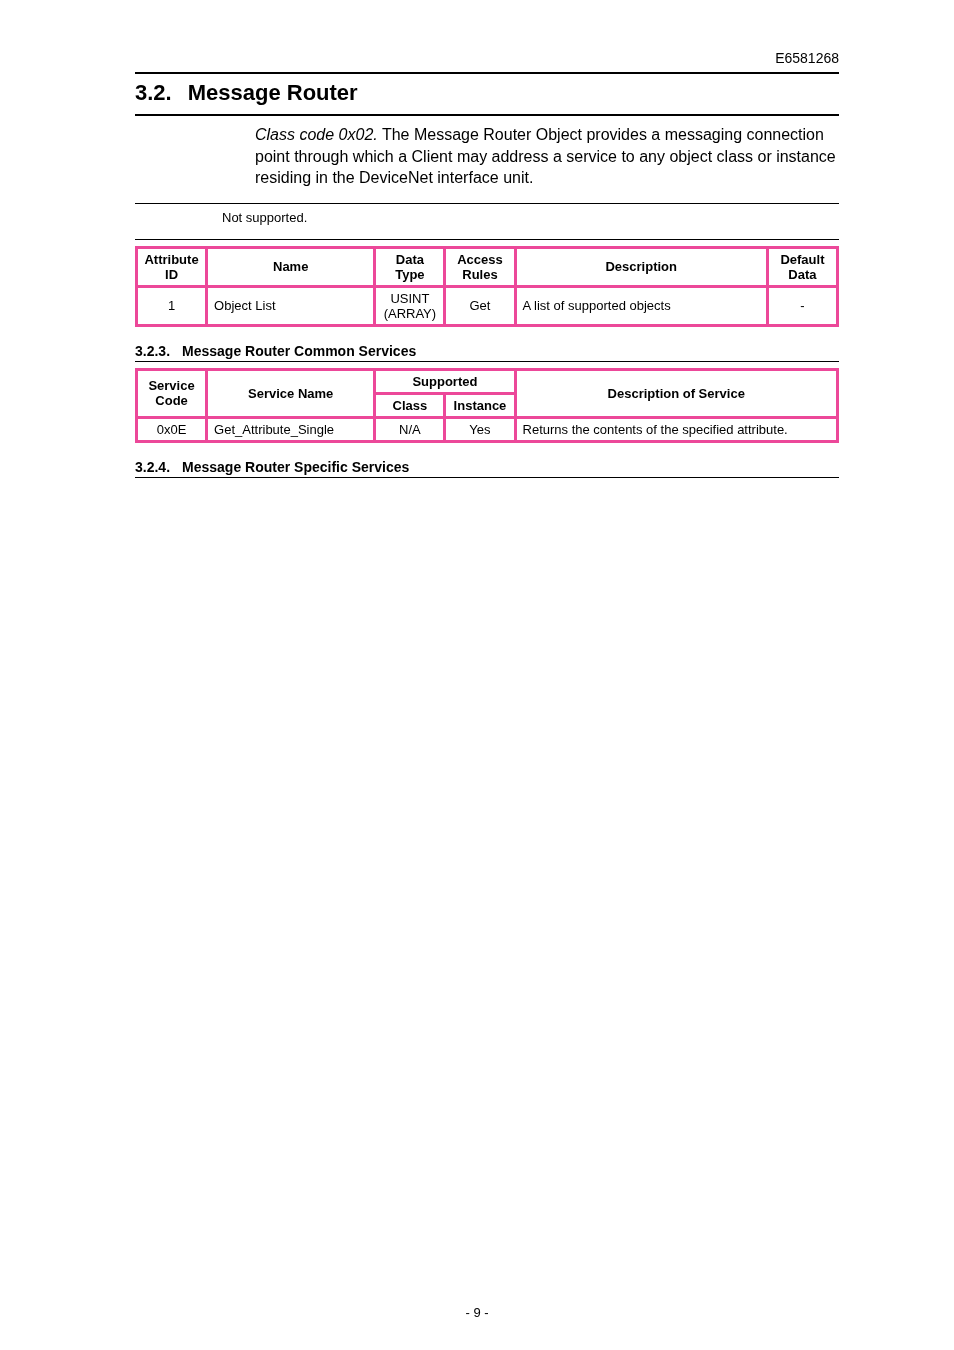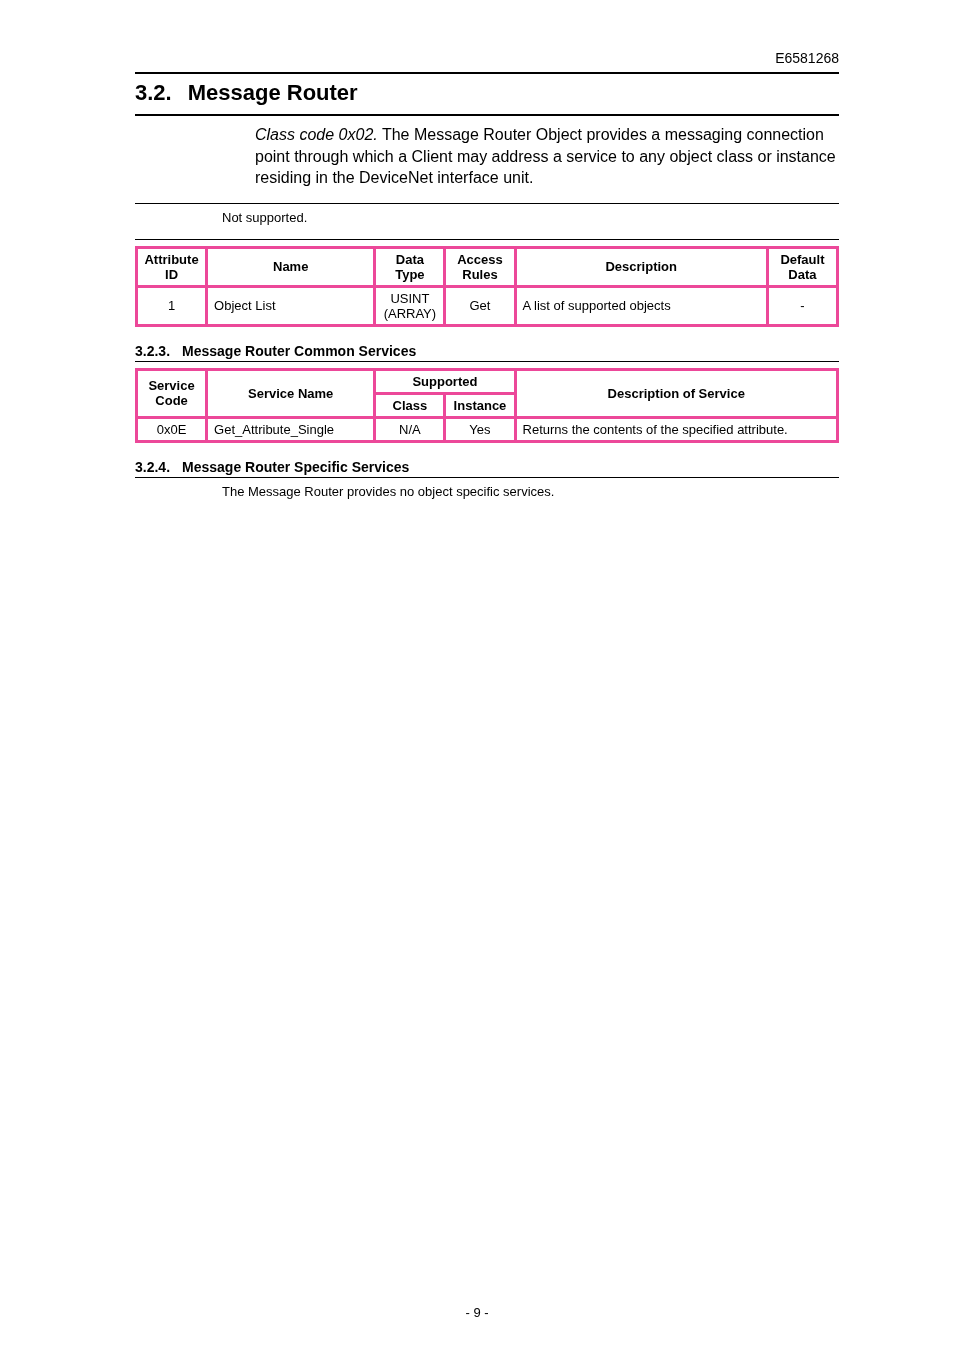--- a/index.html
+++ b/index.html
@@ -207,16 +207,15 @@
       <td class="left">Returns the contents of the specified attribute.</td>
     </tr>
   </tbody>
     </table>
 
   <div class="h2row">
     <span class="h2num">3.2.4.</span>
     <span class="h2title">Message Router Specific Services</span>
   </div>
   <hr class="h2-rule">
-  <div class="sub-indent">The Message Router provides no object specific services.</div>
 
   <div class="footer">- 9 -</div>
 </div>
 
 </body></html>

